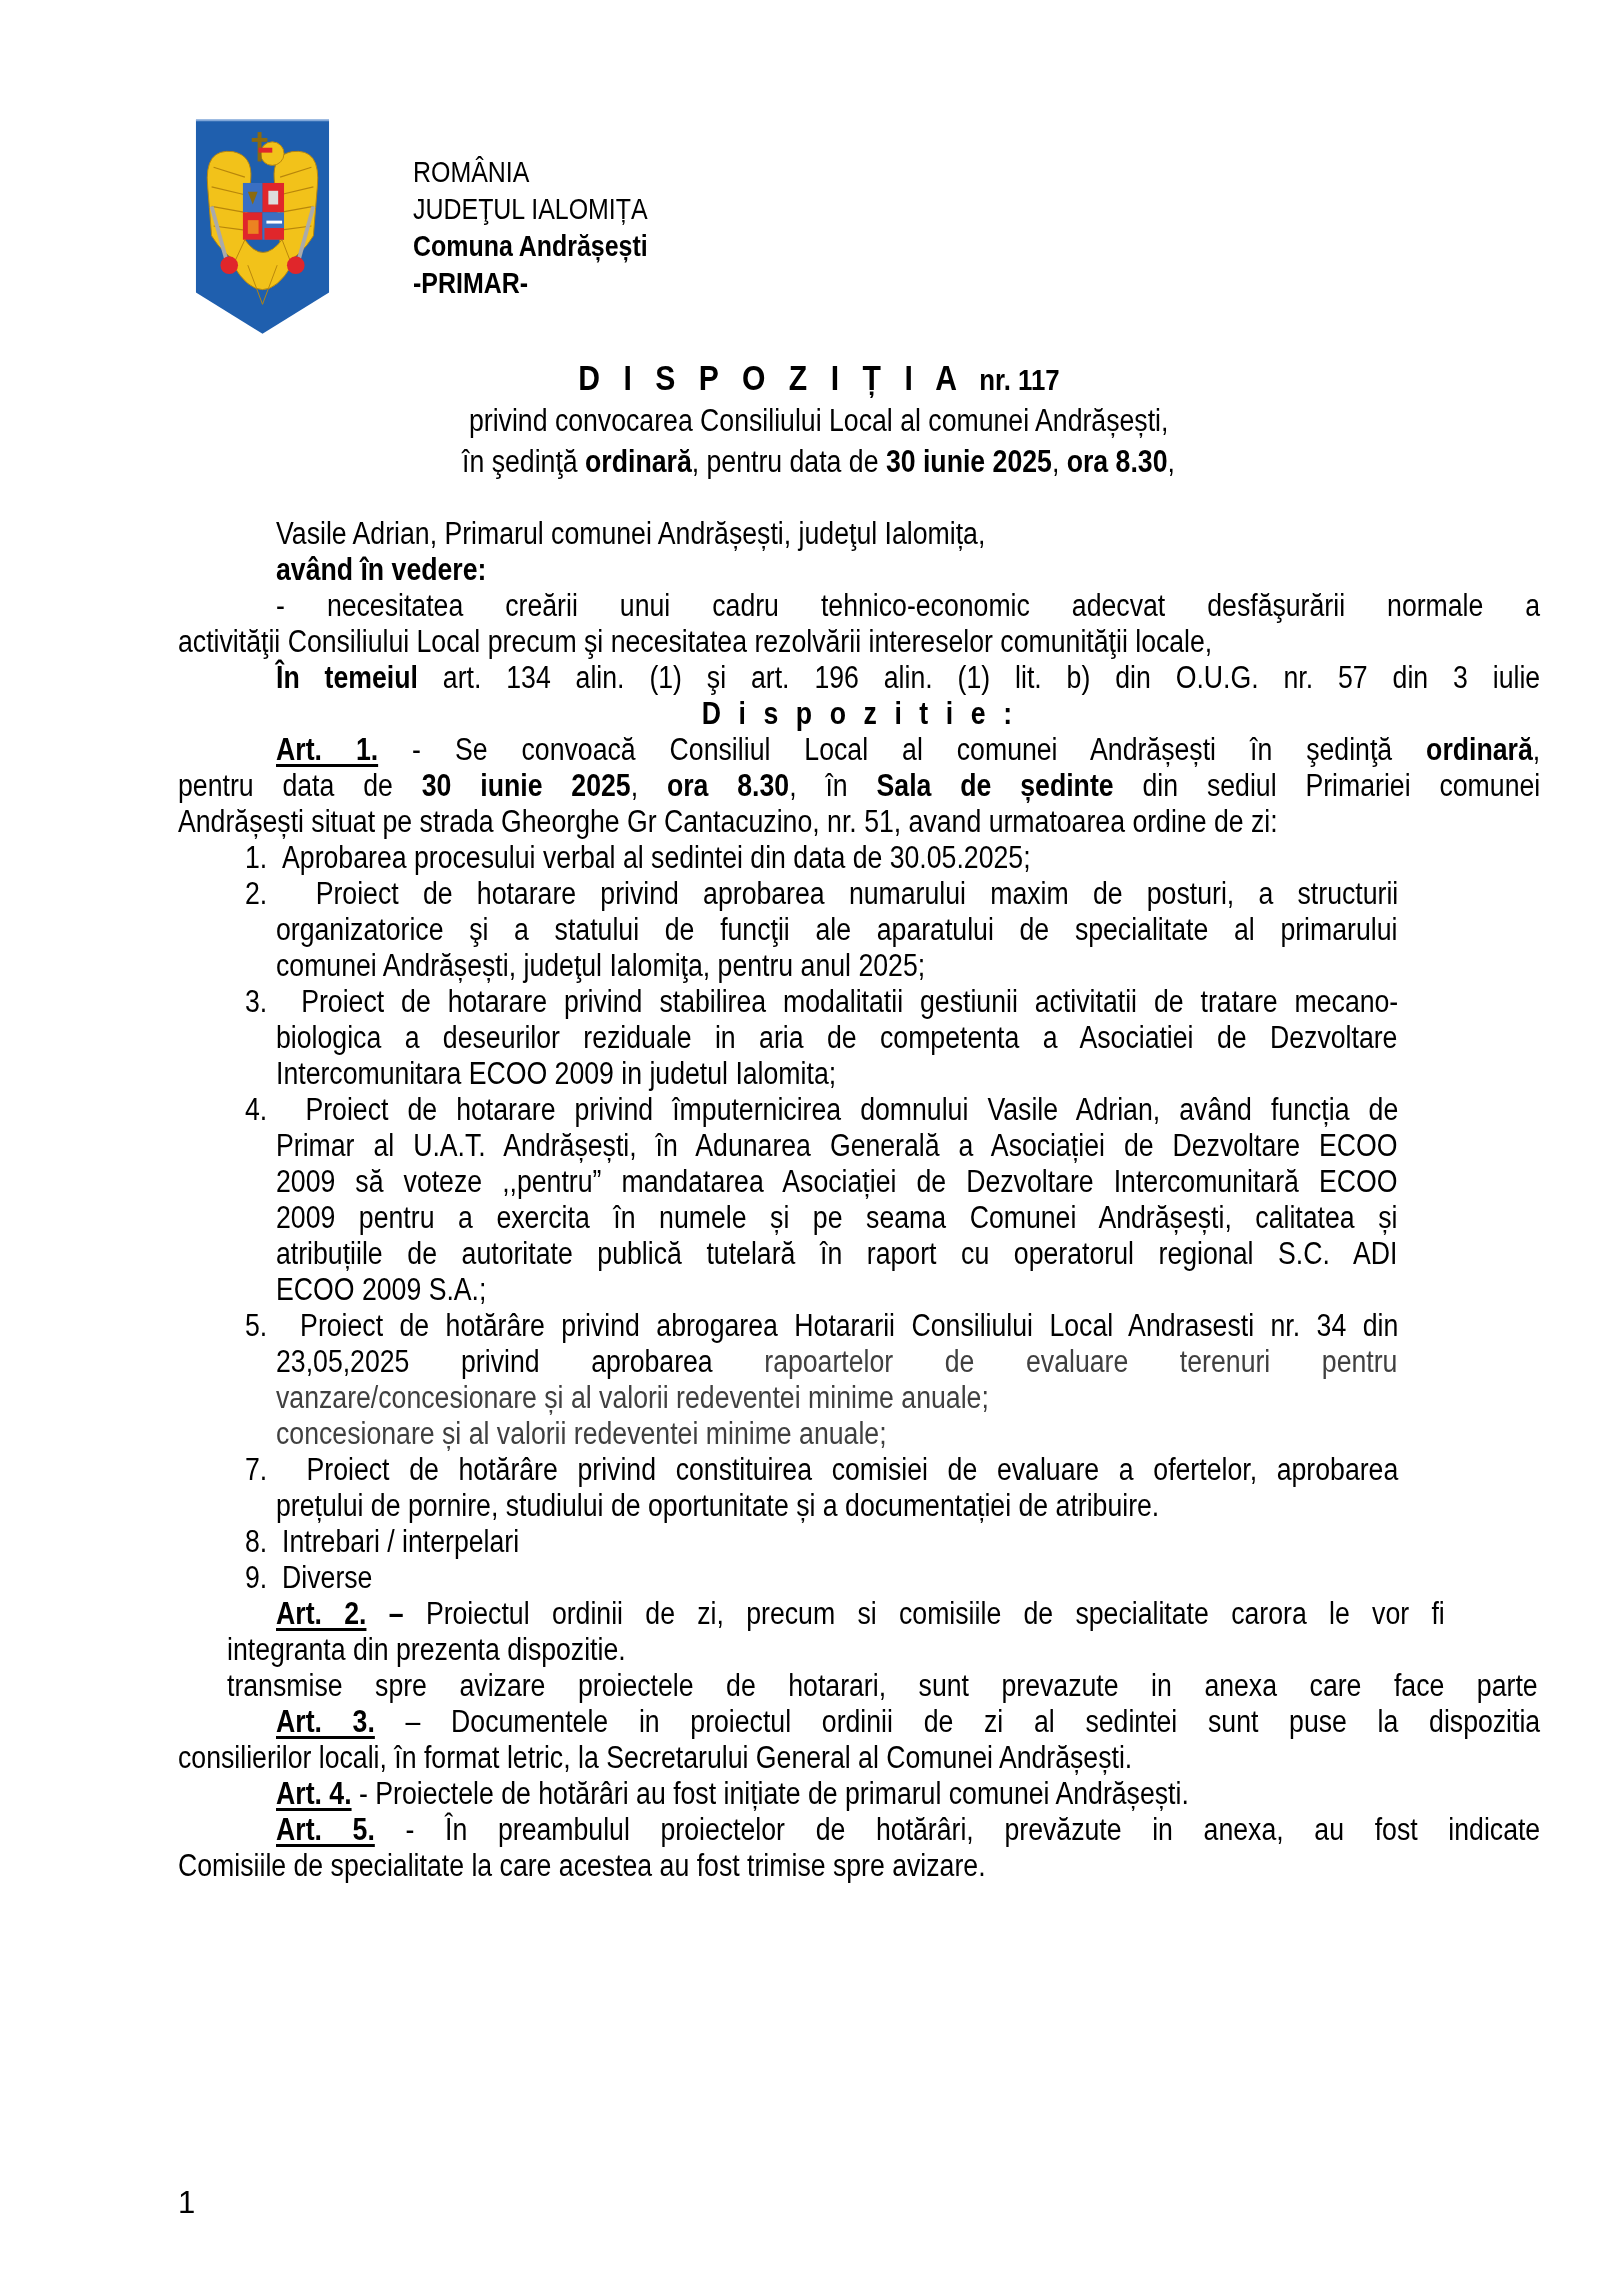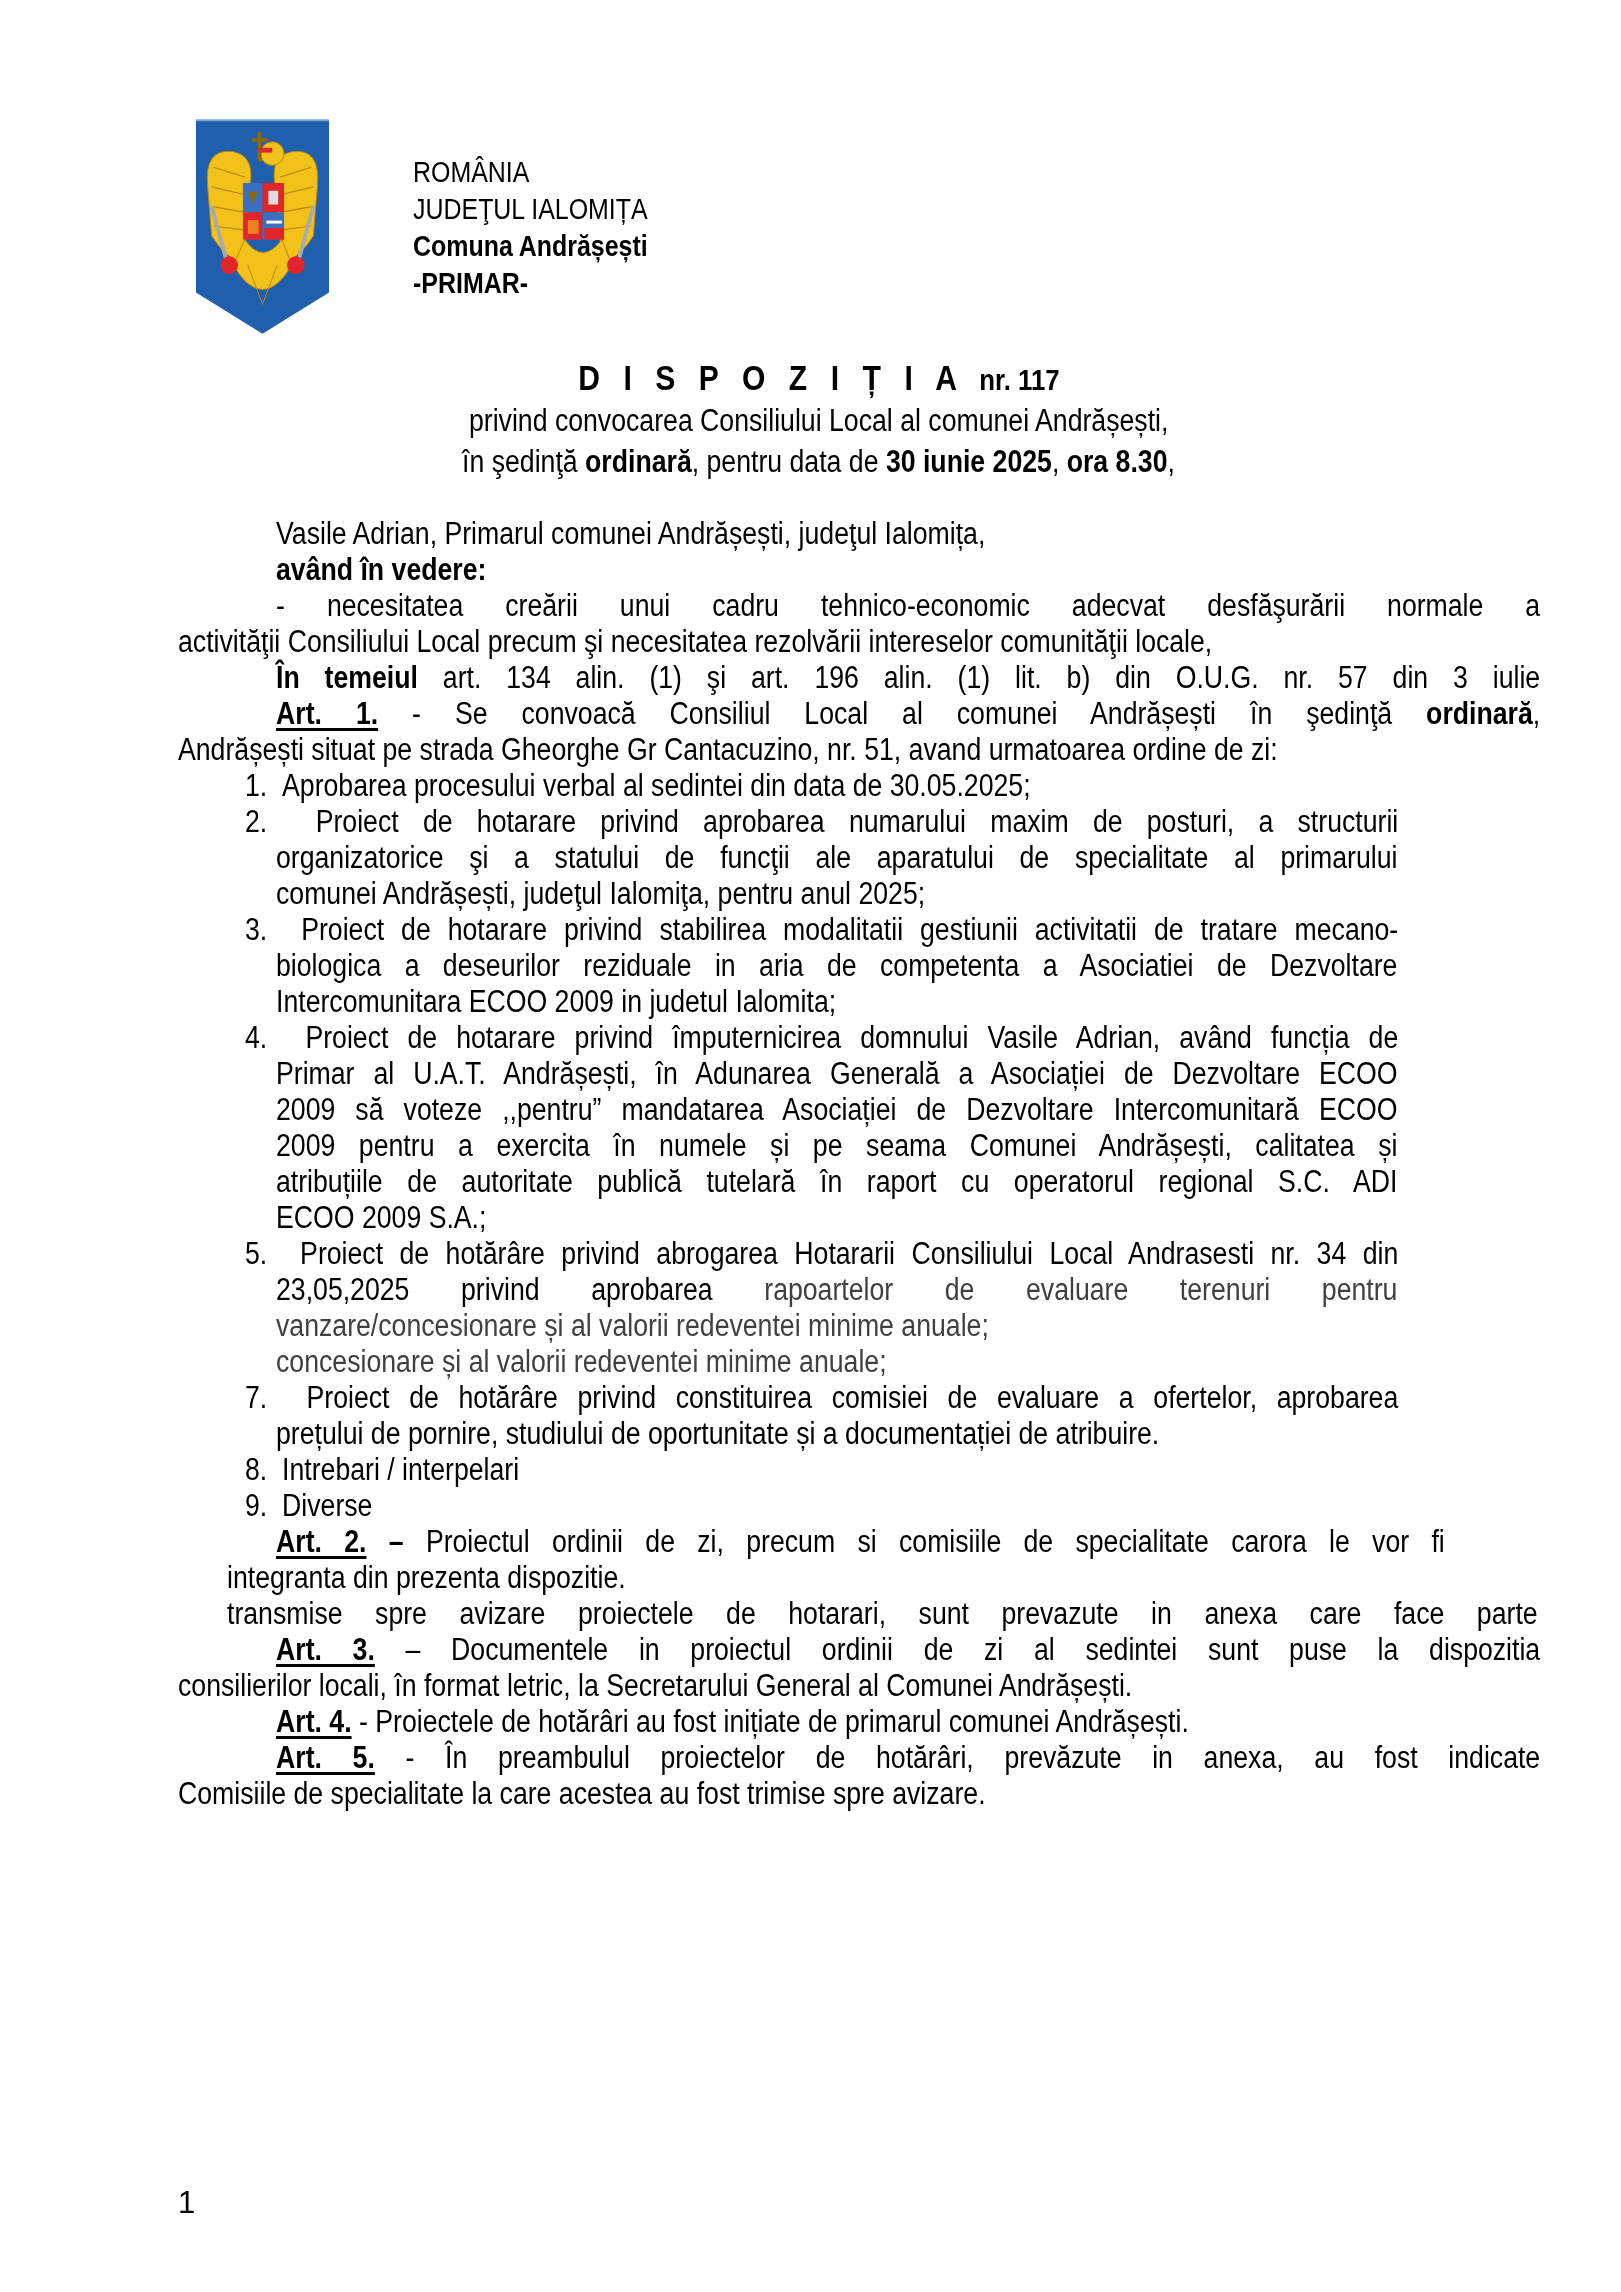--- a/index.html
+++ b/index.html
@@ -92,23 +92,27 @@
       </div>
     <div class="line ind1">
         <span class="nar j" style="width:1470px">- necesitatea creării unui cadru tehnico-economic adecvat desfăşurării normale a</span>
       </div>
     <div class="line">
         <span class="nar">activităţii Consiliului Local precum şi necesitatea rezolvării intereselor comunităţii locale,</span>
       </div>
     <div class="line ind1">
         <span class="nar j" style="width:1470px"><b>În temeiul</b><span> art. 134 alin. (1) şi art. 196 alin. (1) lit. b) din O.U.G. nr. 57 din 3 iulie</span></span>
       </div>
+    <div class="line center"><span class="cond disp-head">D i s p o z i t i e :</span></div>
 
     <div class="line ind1">
         <span class="nar j" style="width:1470px"><b class="u">Art. 1.</b><span> - Se convoacă Consiliul Local al comunei Andrășești în şedinţă </span><b>ordinară</b><span>,</span></span>
+      </div>
+    <div class="line">
+        <span class="nar j" style="width:1584px"><span>pentru data de </span><b>30 iunie 2025</b><span>, </span><b>ora 8.30</b><span>, în </span><b>Sala de ședinte</b><span>   din sediul Primariei comunei</span></span>
       </div>
     <div class="line">
         <span class="nar">Andrășești situat pe strada Gheorghe Gr Cantacuzino, nr. 51, avand urmatoarea ordine de zi:</span>
       </div>
 
     <div>
       <div class="item">
         <div class="line">
             <span class="nar" style="margin-left:-31px"><span>1.</span>&nbsp;&nbsp;<span>Aprobarea procesului verbal al sedintei din data de 30.05.2025;</span></span>
           </div>

